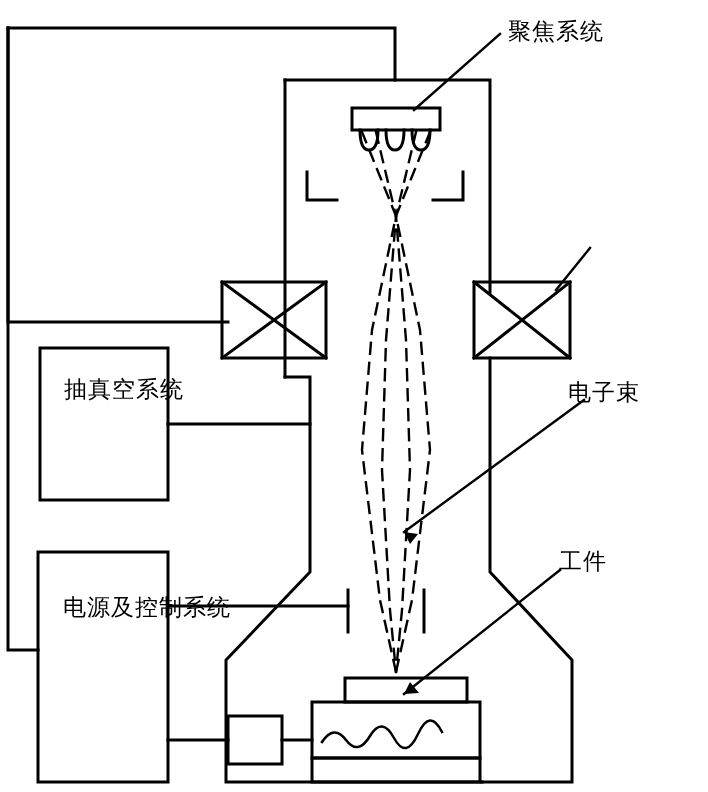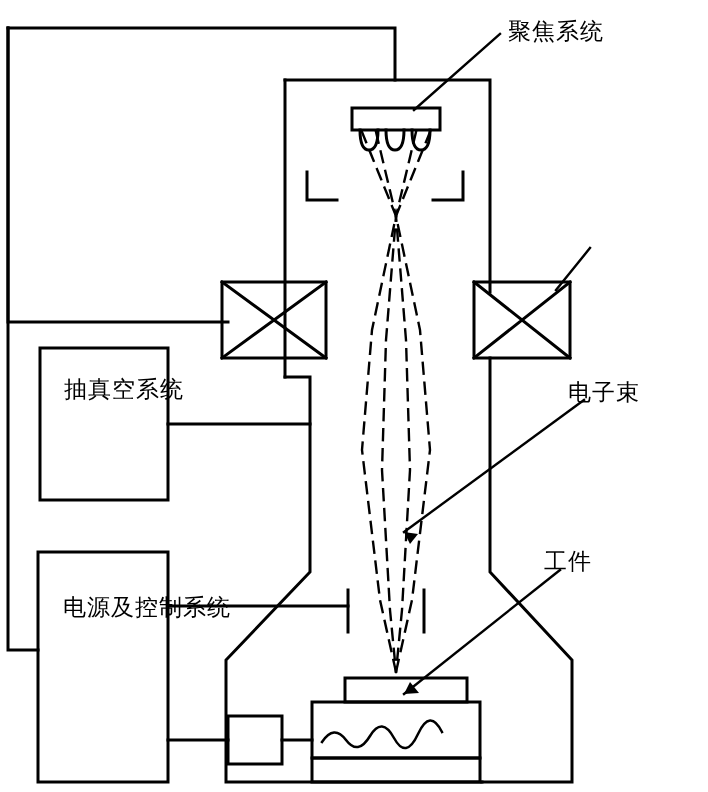--- a/index.html
+++ b/index.html
@@ -109,18 +109,18 @@
       <path d="M404 694 l15 -1 l-9 -11 z" fill="#000000" stroke="none"></path>
 
       <rect x="40" y="348" width="128" height="152"></rect>
 
       <rect x="38" y="552" width="130" height="230"></rect>
     </g>
   </svg>
 
   <div class="lbl" style="left:508px; top:16px;">聚焦系统</div>
   <div class="lbl" style="left:568px; top:377px;">电子束</div>
-  <div class="lbl" style="left:544px; top:546px;">工件</div>
+  <div class="lbl" style="left:559px; top:546px;">工件</div>
 
   <div class="boxlbl" style="left:63px; top:588px; width:80px;">电源及控制系统</div>
   <div class="boxlbl" style="left:64px; top:370px; width:80px;">抽真空系统</div>
 
 </div>
 
 </body></html>

